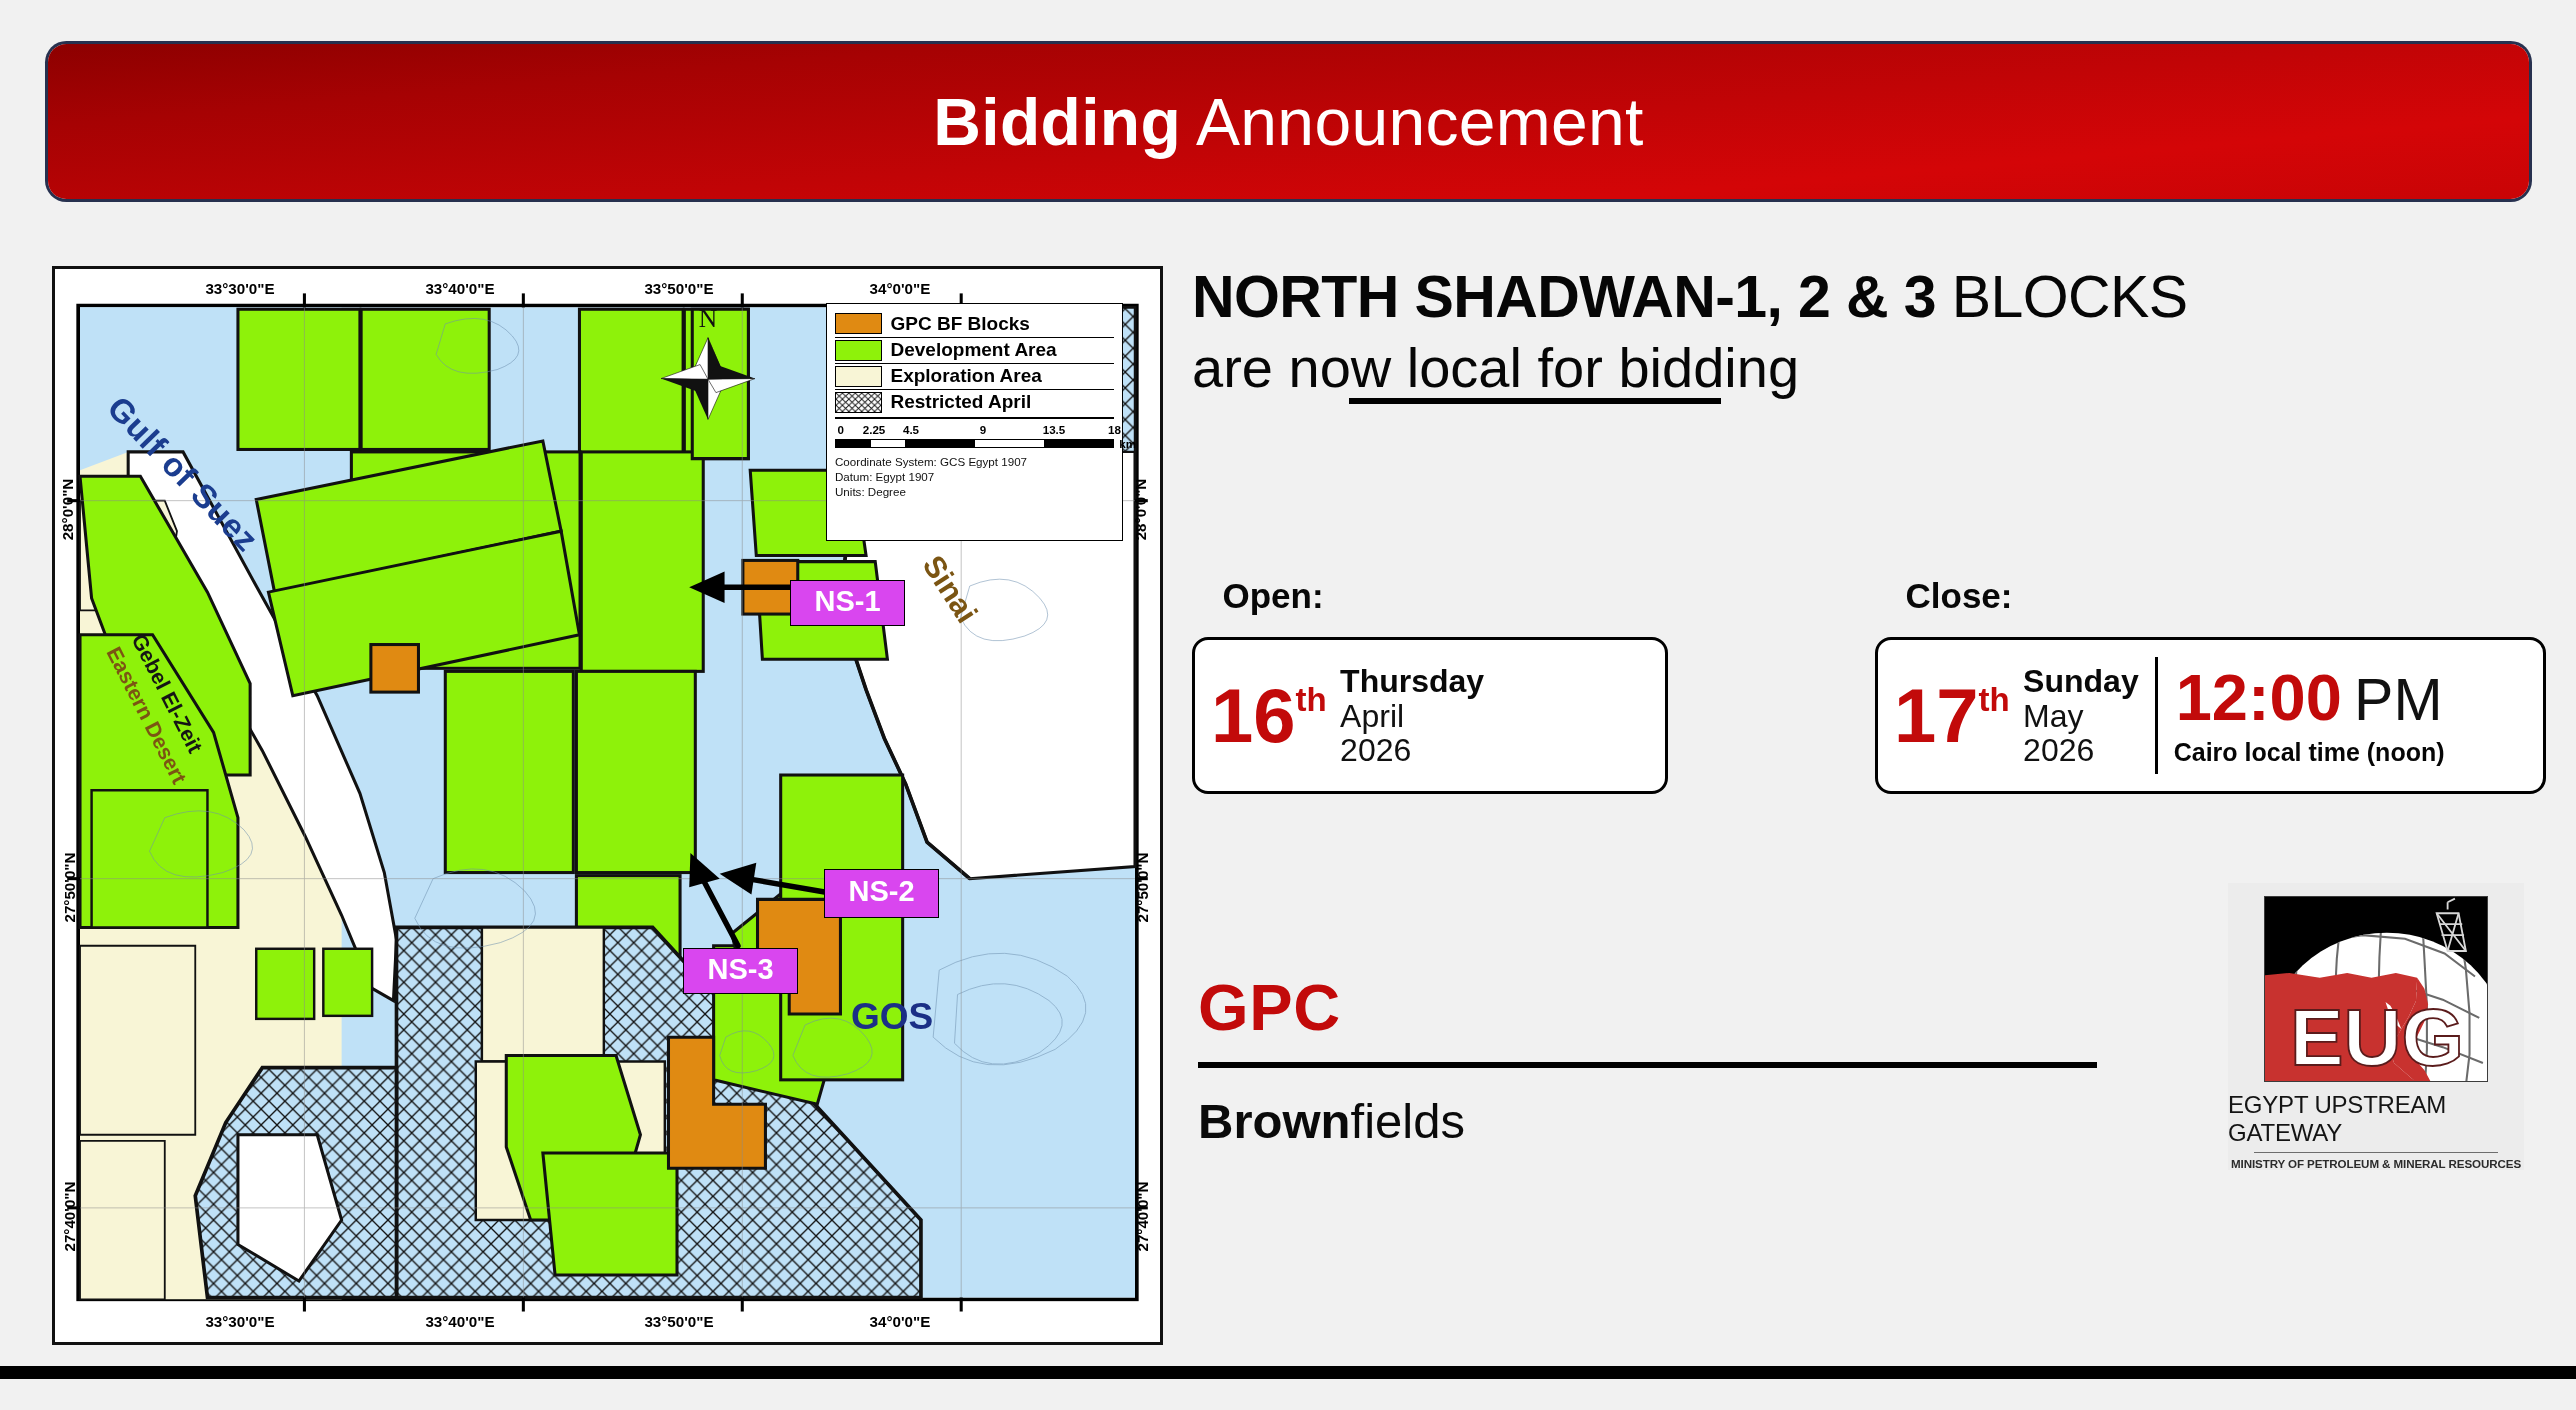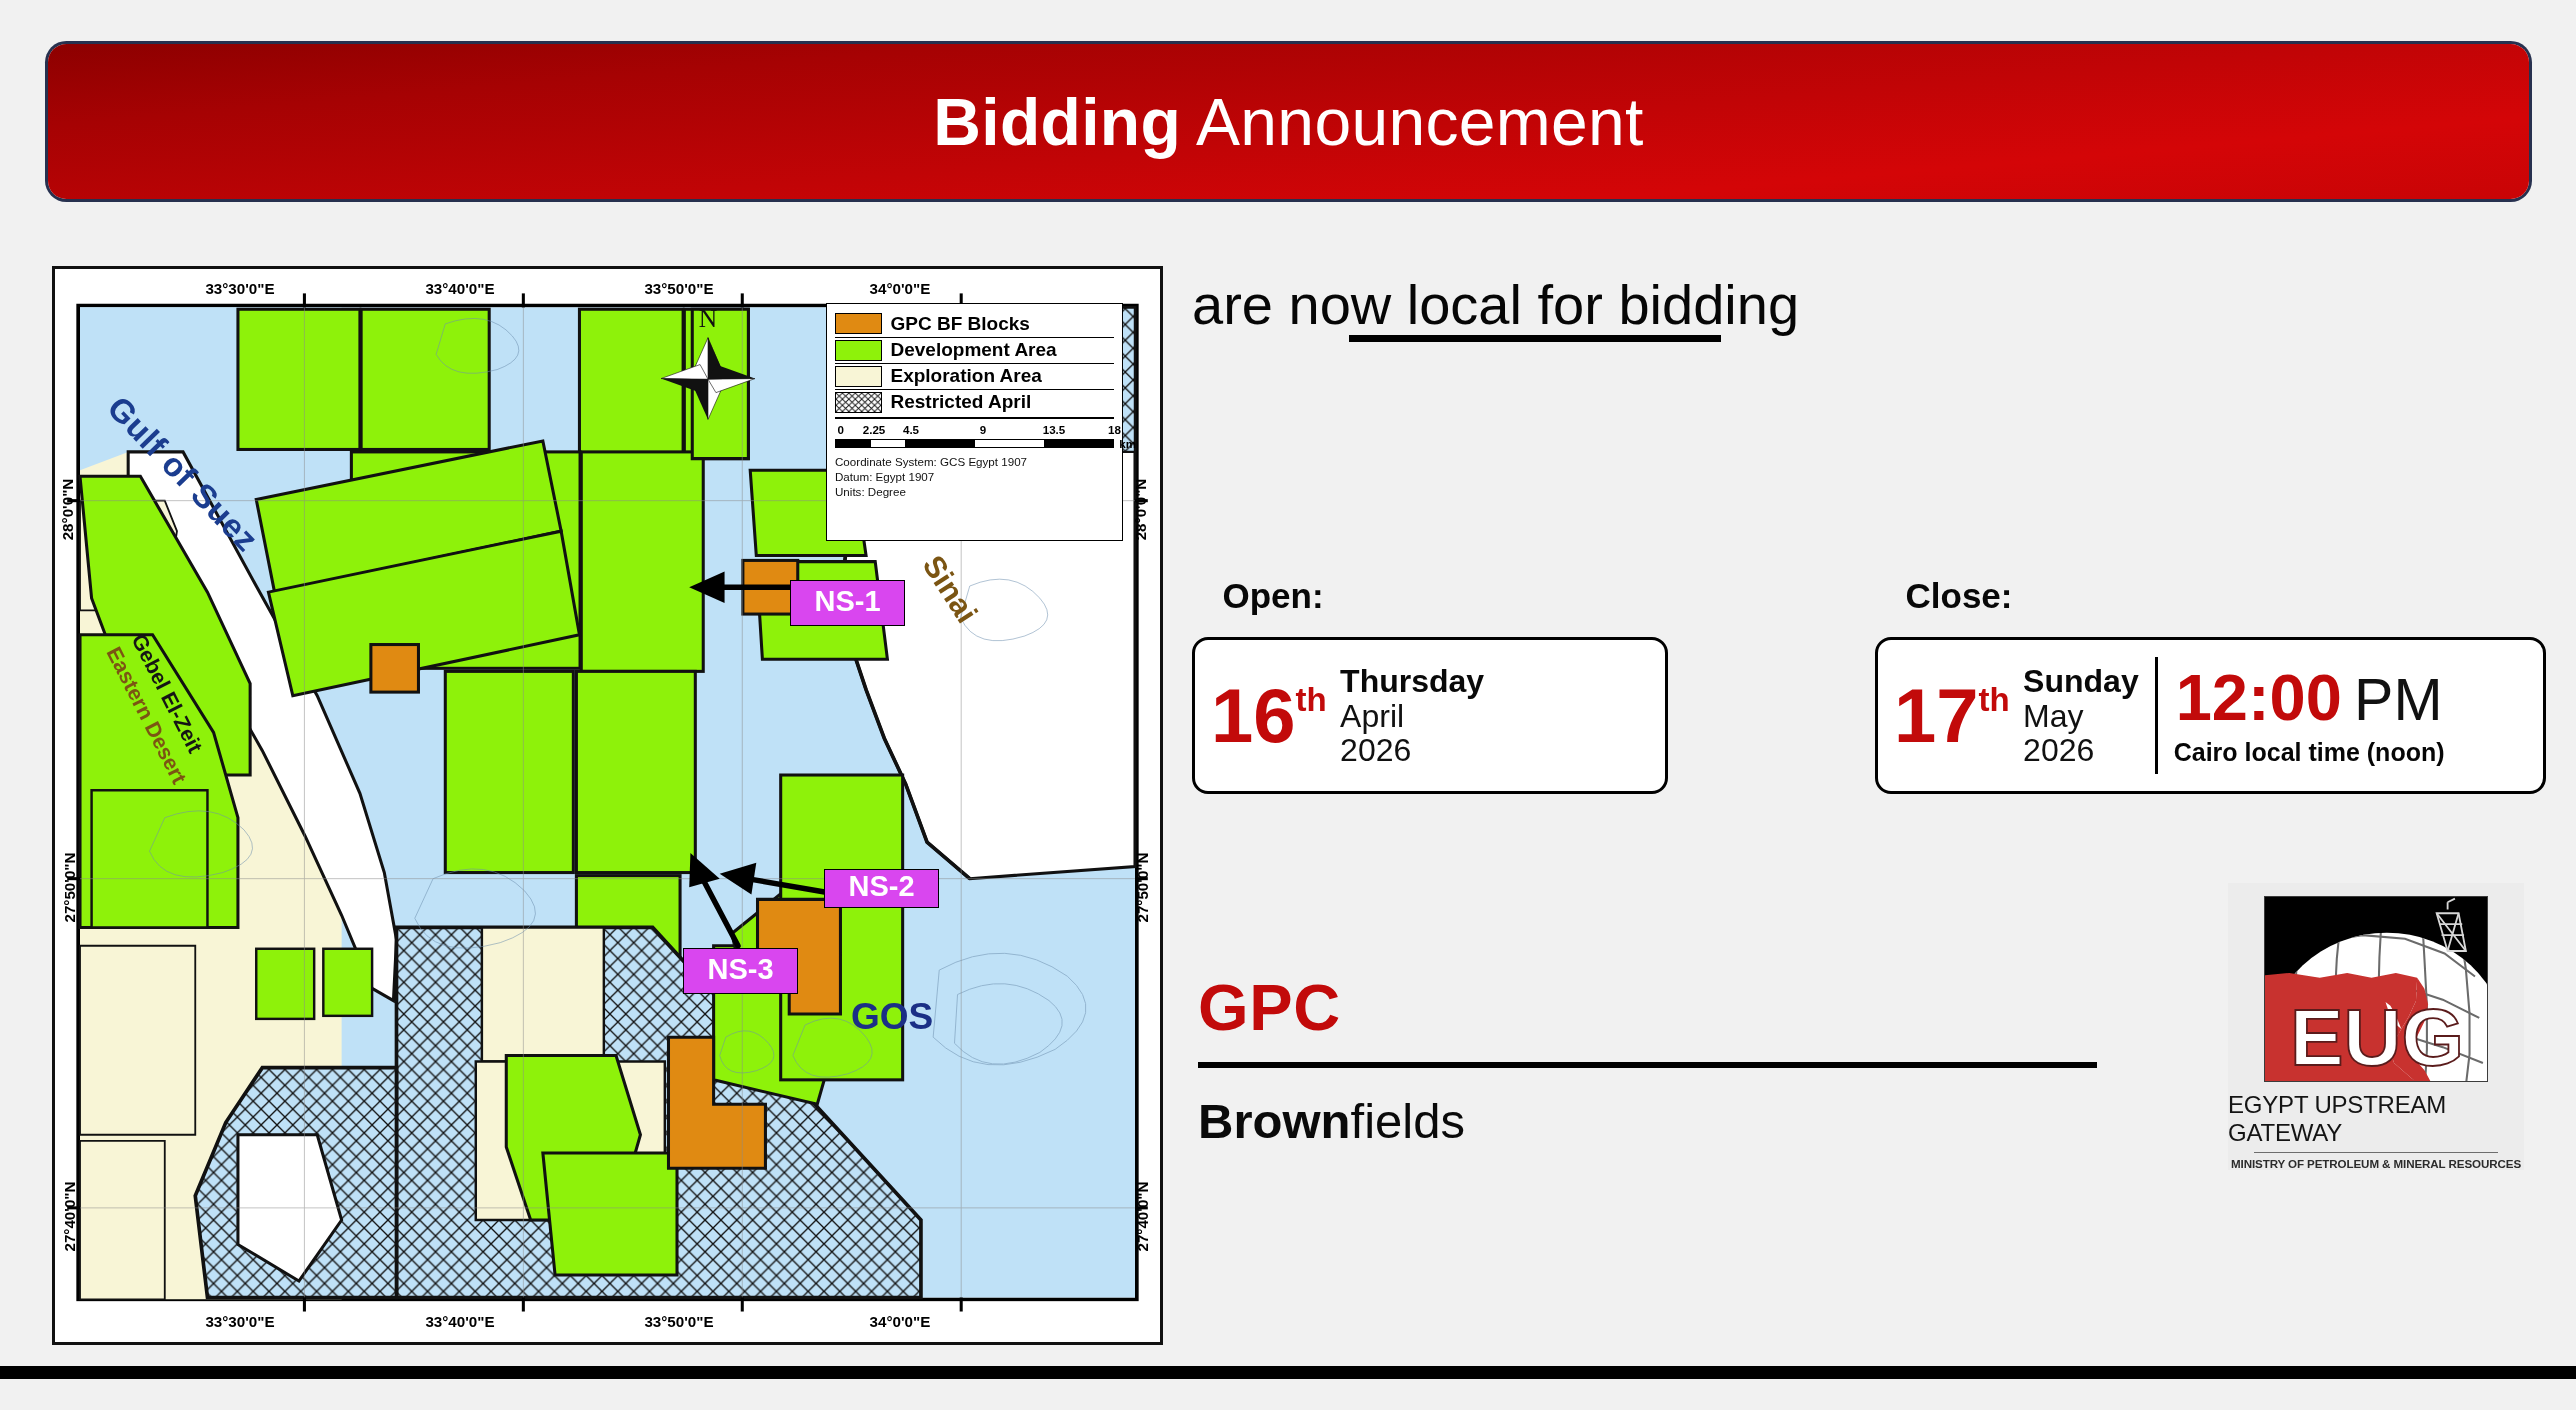--- a/index.html
+++ b/index.html
@@ -60,21 +60,21 @@
     font-family: "Liberation Serif", serif; font-size: 25.6px; color: #111; }
 
   
   .ns-box {
     position: absolute; background: #d946ef; border: 1.8px solid #000;
     color: #ffffff; font-weight: 700; font-size: 29px;
     display: flex; align-items: center; justify-content: center;
     padding: 2.4px 13.4px 6.1px 13.4px;
   }
   #ns1-box { left: 735px; top: 311px; width: 115px; height: 46px; }
-  #ns2-box { left: 769px; top: 600px; width: 115px; height: 39px; }
+  #ns2-box { left: 769px; top: 600px; width: 115px; height: 49px; }
   #ns3-box { left: 628px; top: 679px; width: 115px; height: 46px; }
 
   
   .legend {
     position: absolute; left: 771px; top: 34px; width: 297px; height: 238px;
     background: #ffffff; border: 1.8px solid #000; padding: 6.7px 8px 4.9px 8px;
   }
   .legend-row { display: flex; align-items: center; height: 26px; }
   .legend-row + .legend-row { border-top: 1.8px solid #000; }
   .sw { width: 47px; height: 21px; border: 1.2px solid #000; flex: 0 0 auto; }
@@ -390,20 +390,23 @@
           <div>Datum: Egypt 1907</div>
           <div>Units: Degree</div>
         </div>
       </div>
 
     </div>
   </div>
 
   <div class="content">
 
+    <div class="headline">
+      <b>NORTH SHADWAN-1, 2 &amp; 3</b><span class="thin"> BLOCKS</span>
+    </div>
     <div class="sub-line">
       <span>are now local for bidding</span>
       <span class="sub-underline"></span>
     </div>
 
     <div class="dates-row">
 
       <div class="col-open">
         <div class="col-h">Open:</div>
         <div class="date-card" id="open-card">

